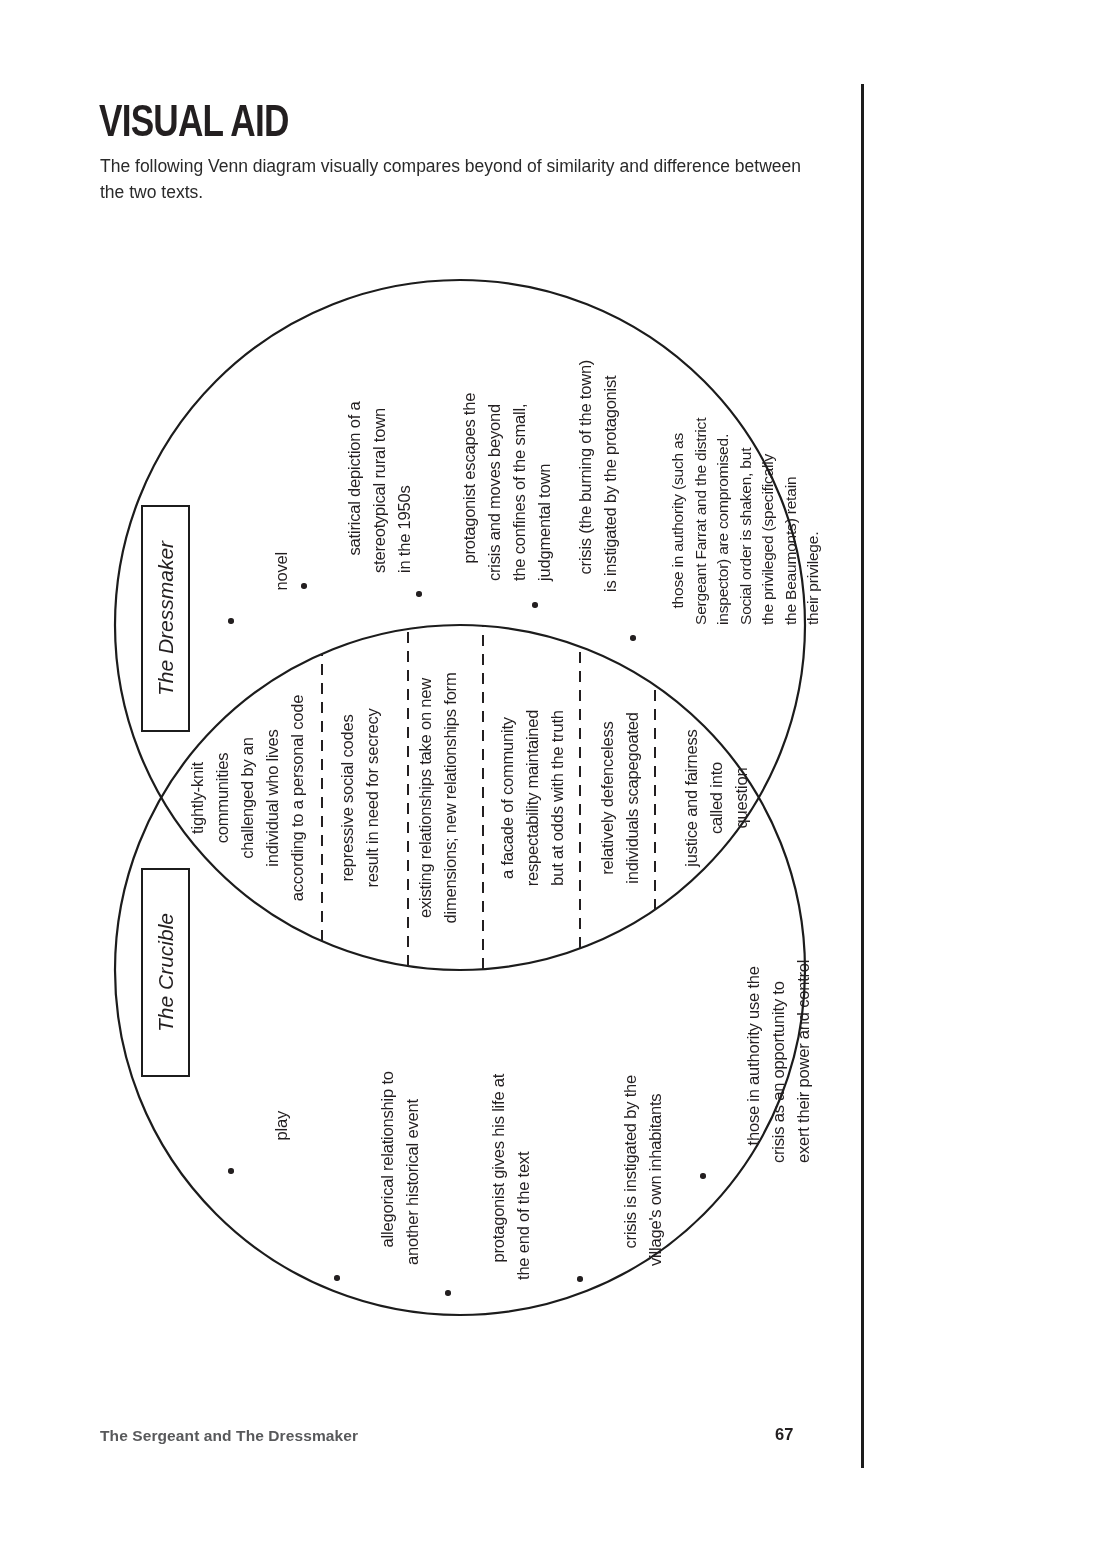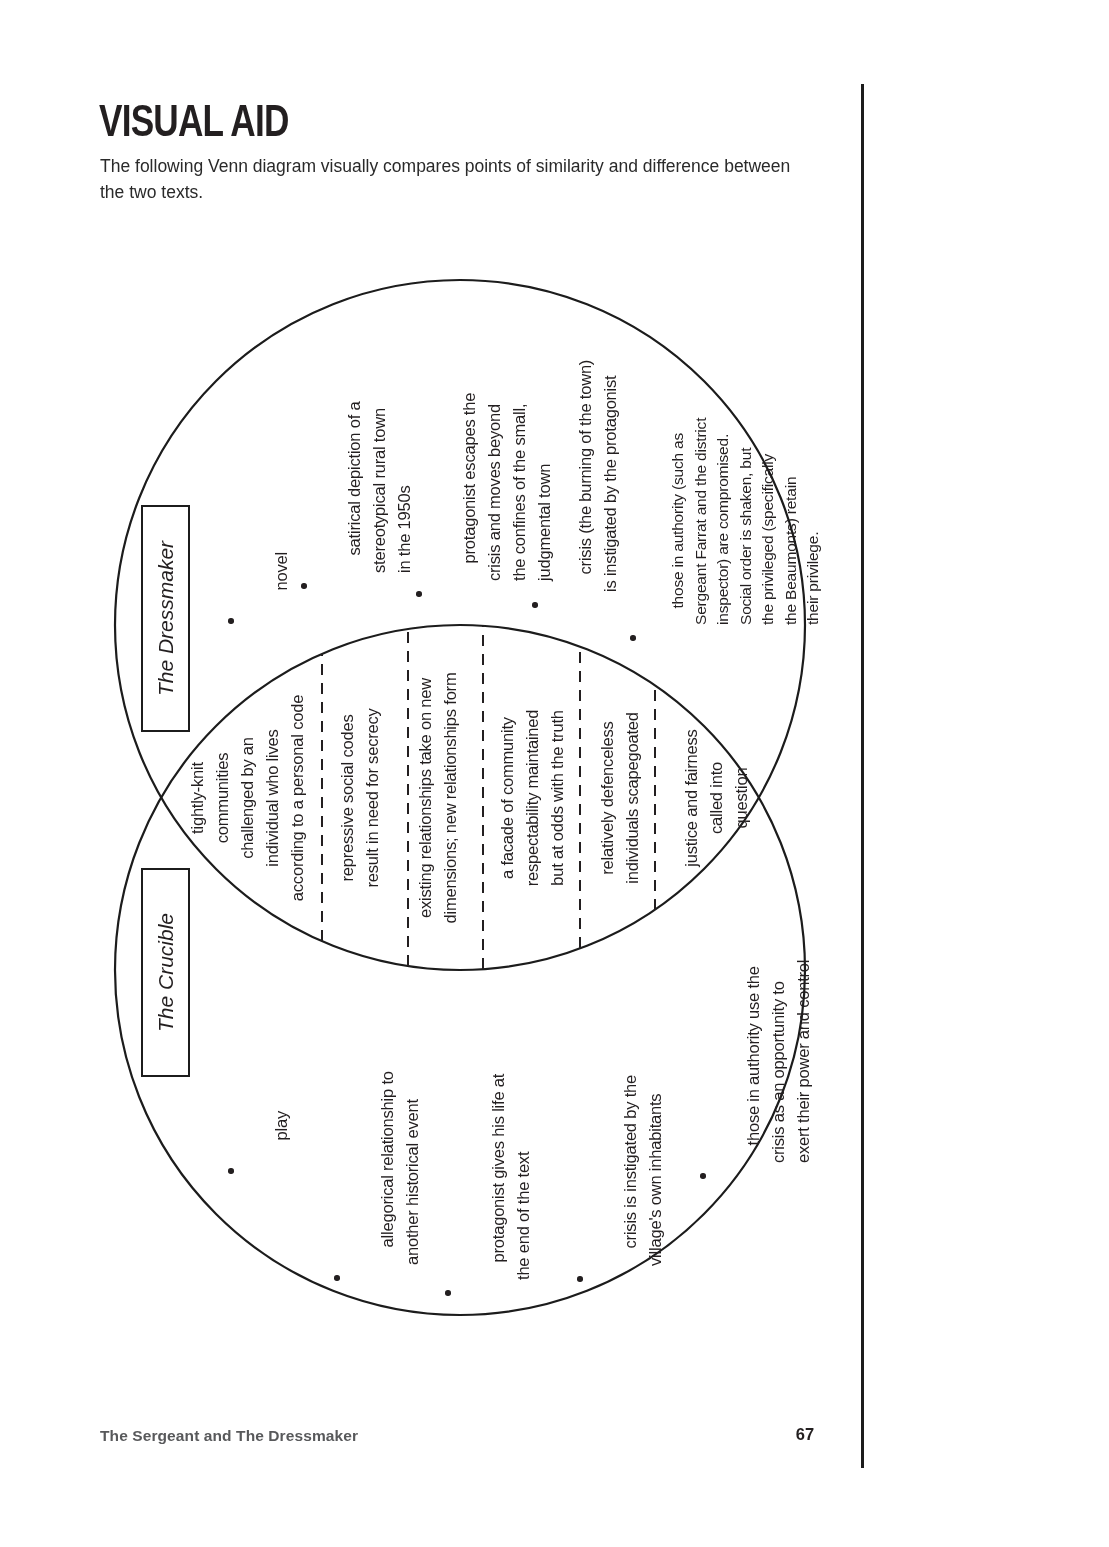--- a/index.html
+++ b/index.html
@@ -21,21 +21,21 @@
   }
   .margin-rule{
     position:absolute;left:861px;top:84px;width:2.5px;height:1384px;
     background:#1c1c1c;
   }
   .footer-title{
     position:absolute;left:100px;top:1427px;
     font-size:15.5px;font-weight:bold;color:#58595b;letter-spacing:0.1px;
   }
   .footer-page{
-    position:absolute;left:775px;top:1425px;width:60px;text-align:center;
+    position:absolute;left:775px;top:1425px;width:60px;text-align:left;
     font-size:16.5px;font-weight:bold;color:#231f20;
   }
   
   .venn{
     position:absolute;left:95px;top:270px;width:1050px;height:730px;
     transform-origin:0 0;
     transform:rotate(-90deg) translateX(-1050px);
   }
   .venn svg{position:absolute;left:0;top:0;}
   .label-box{
@@ -55,21 +55,21 @@
   }
   .vshared{
     position:absolute;white-space:pre;text-align:center;
     font-size:16.5px;line-height:25px;letter-spacing:-0.2px;color:#231f20;
   }
 </style>
 </head>
 <body>
 
 <div class="page-title">VISUAL AID</div>
-<div class="intro">The following Venn diagram visually compares points of similarity and difference between
+<div class="intro">The following Venn diagram visually compares beyond of similarity and difference between
 the two texts.</div>
 
 <div class="margin-rule"></div>
 
 <div class="venn">
 
   <svg width="1050" height="730" viewBox="0 0 1050 730">
     <circle cx="350" cy="365" r="345" fill="none" stroke="#1c1c1c" stroke-width="2.2"></circle>
     <circle cx="695" cy="365" r="345" fill="none" stroke="#1c1c1c" stroke-width="2.2"></circle>
     <line x1="379" y1="227" x2="666" y2="227" stroke="#231f20" stroke-width="2" stroke-dasharray="11 8"></line>

